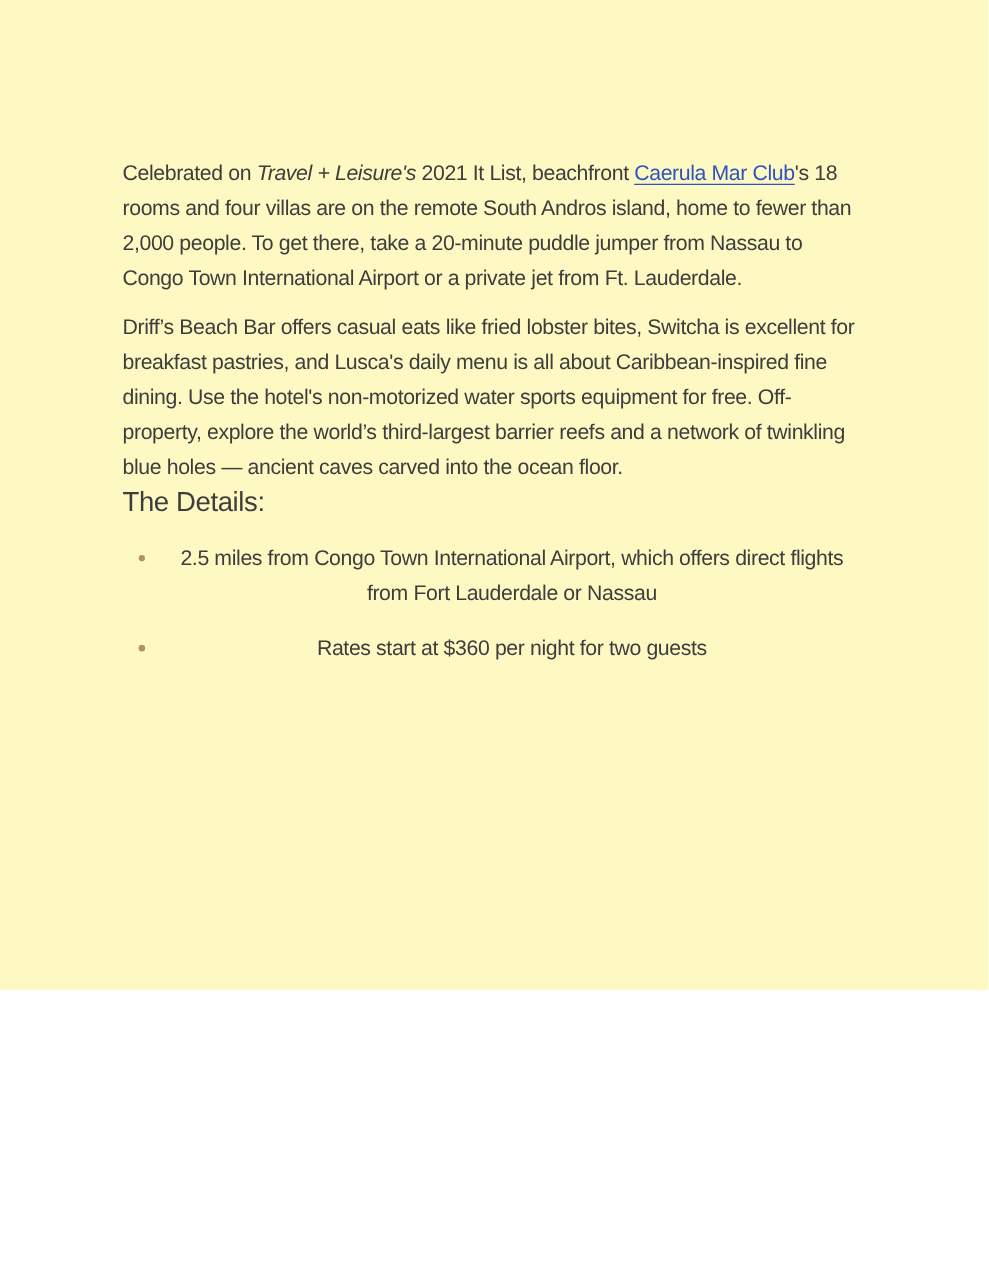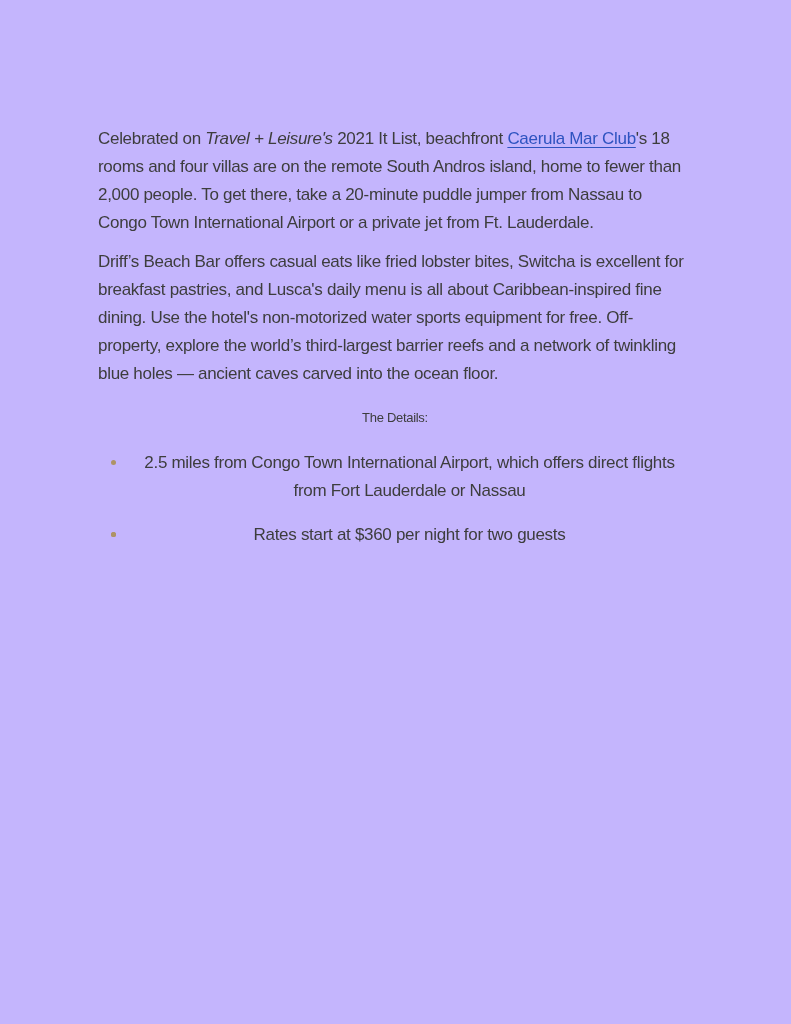--- a/index.html
+++ b/index.html
@@ -7,56 +7,55 @@
     margin: 0;
     padding: 0;
     background: #ffffff;
     width: 791px;
     height: 1024px;
     overflow: hidden;
   }
   .page {
     position: relative;
     width: 791px;
-    height: 1024px;
-    background: #c4b5fd;
+    height: 792px;
+    background: #fef9c3;
     font-family: "Liberation Sans", sans-serif;
   }
   .article {
     position: absolute;
     left: 98px;
     top: 125px;
     width: 594px;
     font-size: 17px;
     line-height: 28px;
     letter-spacing: -0.3px;
     color: #3d3d3d;
   }
   .article p {
     margin: 0 0 11px 0;
   }
   .article p.para-2 {
-    margin-bottom: 16px;
+    margin-bottom: 0;
   }
   .italic {
     font-style: italic;
   }
   a.text-link {
     color: #2e53c0;
     text-decoration: underline;
     text-underline-offset: 3px;
     cursor: pointer;
   }
   .details-heading {
     margin: 48px 0 0 0;
-    font-size: 13px;
+    font-size: 22px;
     font-weight: 400;
     line-height: 28px;
     color: #3d3d3d;
-    text-align: center;
   }
   ul.details-list {
     list-style: none;
     margin: 17px 0 0 0;
     padding: 0;
     text-align: center;
   }
   ul.details-list li {
     position: relative;
     padding-left: 29px;

